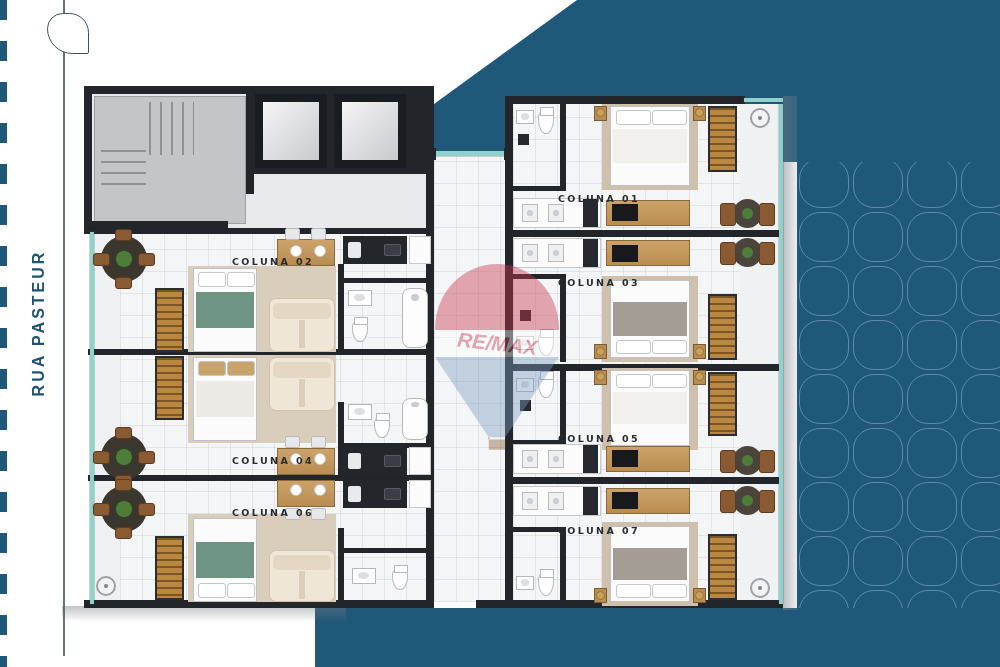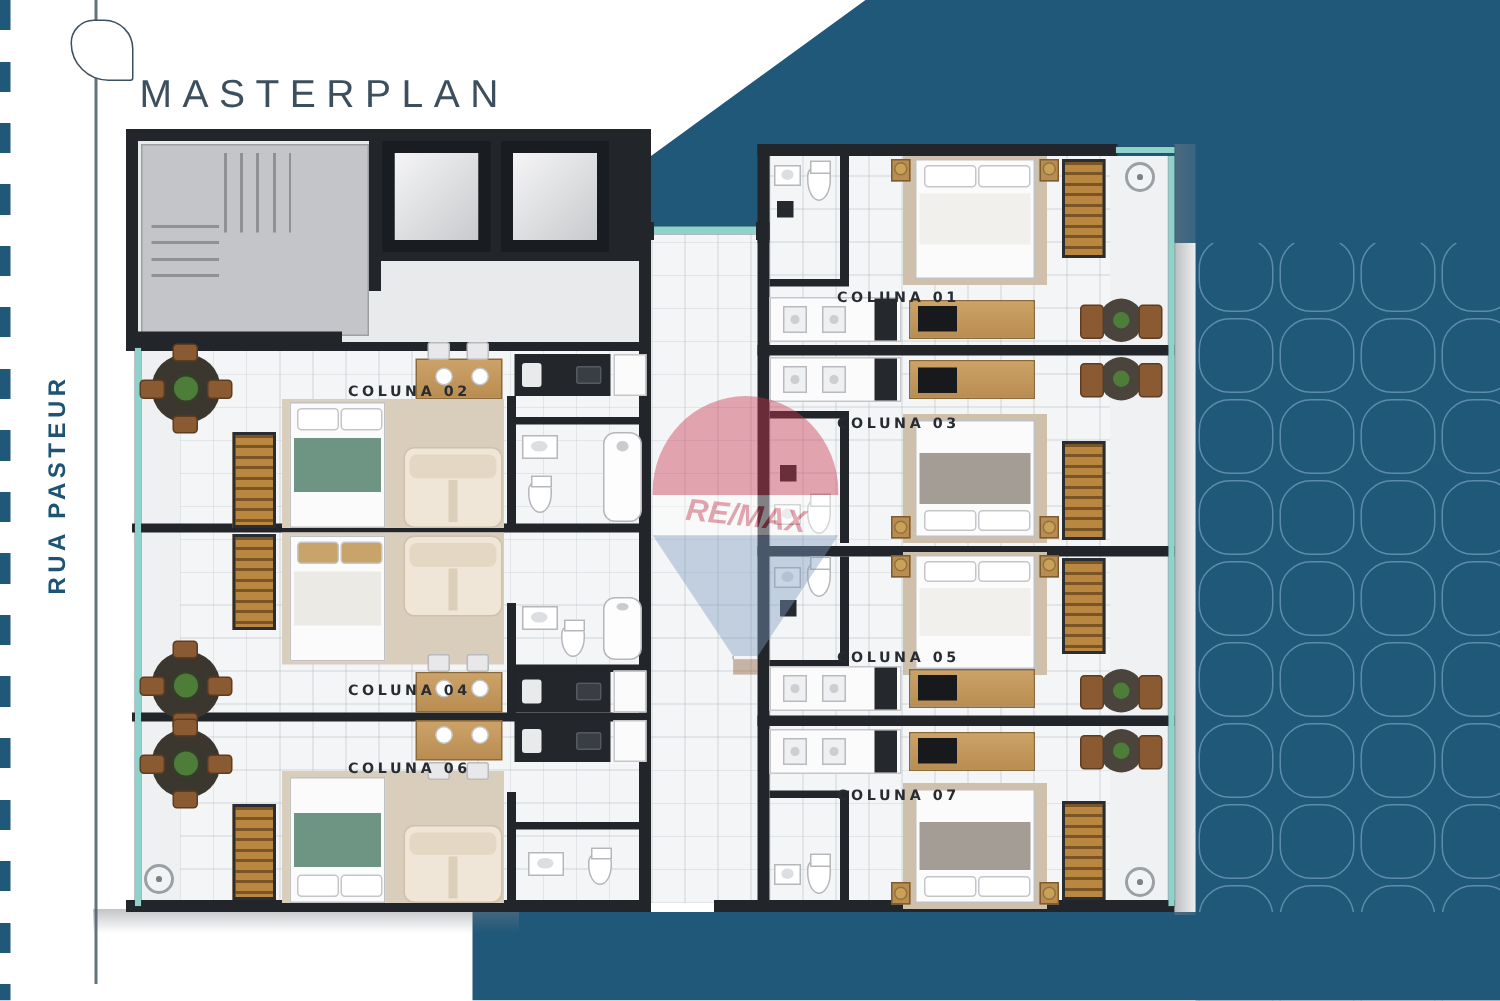--- a/index.html
+++ b/index.html
@@ -386,15 +386,14 @@
   <path d="M2,92 L122,92 L70,170 L54,170 Z" fill="#7D9CC0"></path>
   <rect x="54" y="172" width="16" height="10" fill="#8a5a33"></rect>
   <line x1="54" y1="170" x2="54" y2="172" stroke="#555" stroke-width="1"></line>
   <text x="62" y="86" text-anchor="middle" transform="rotate(6 62 82)" font-family="Liberation Sans, sans-serif" font-size="20" font-style="italic" font-weight="bold" fill="#C8374D">RE/MAX</text>
 </svg>
 
 <div id="header">
   <div id="dash-line"></div>
   <div id="logo-line"></div>
   <div id="logo-shape"></div>
-  <div id="title">MASTERPLAN</div>
   <div id="street">RUA PASTEUR</div>
 </div>
 
 </body></html>

